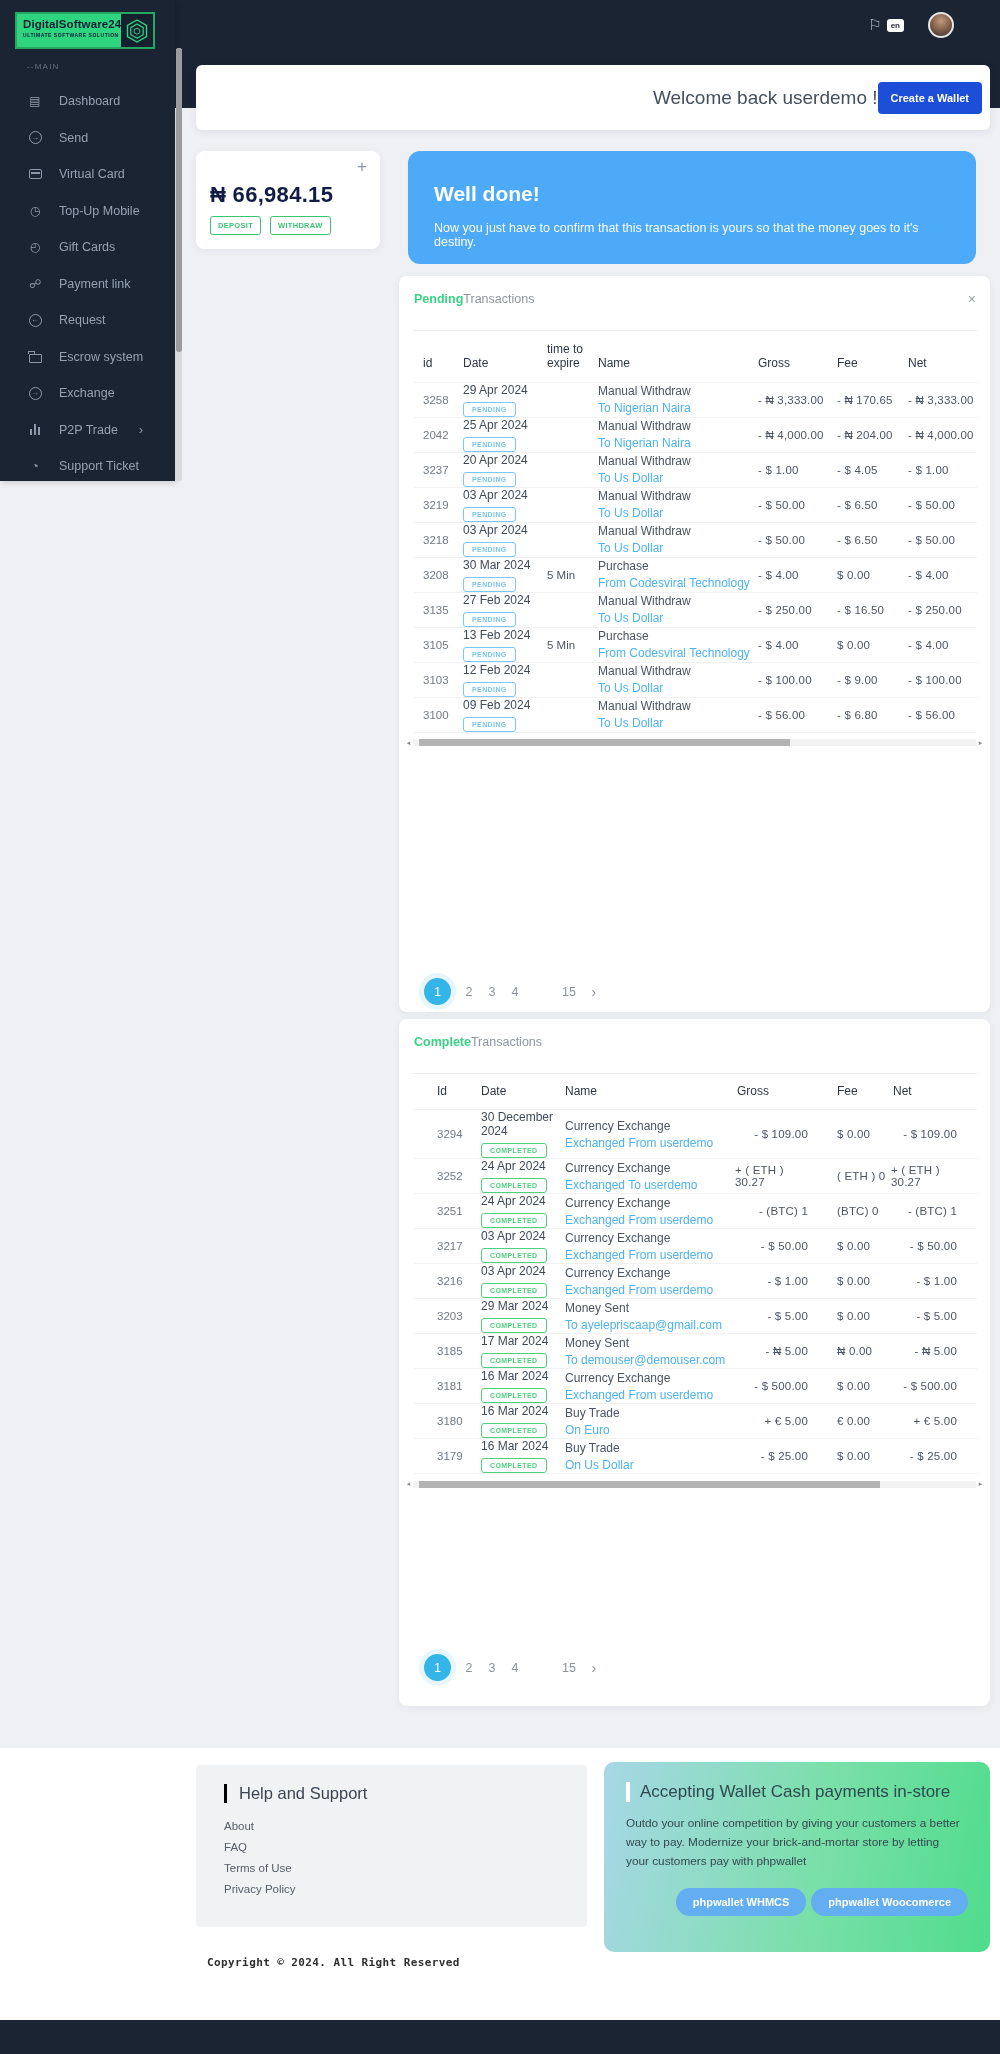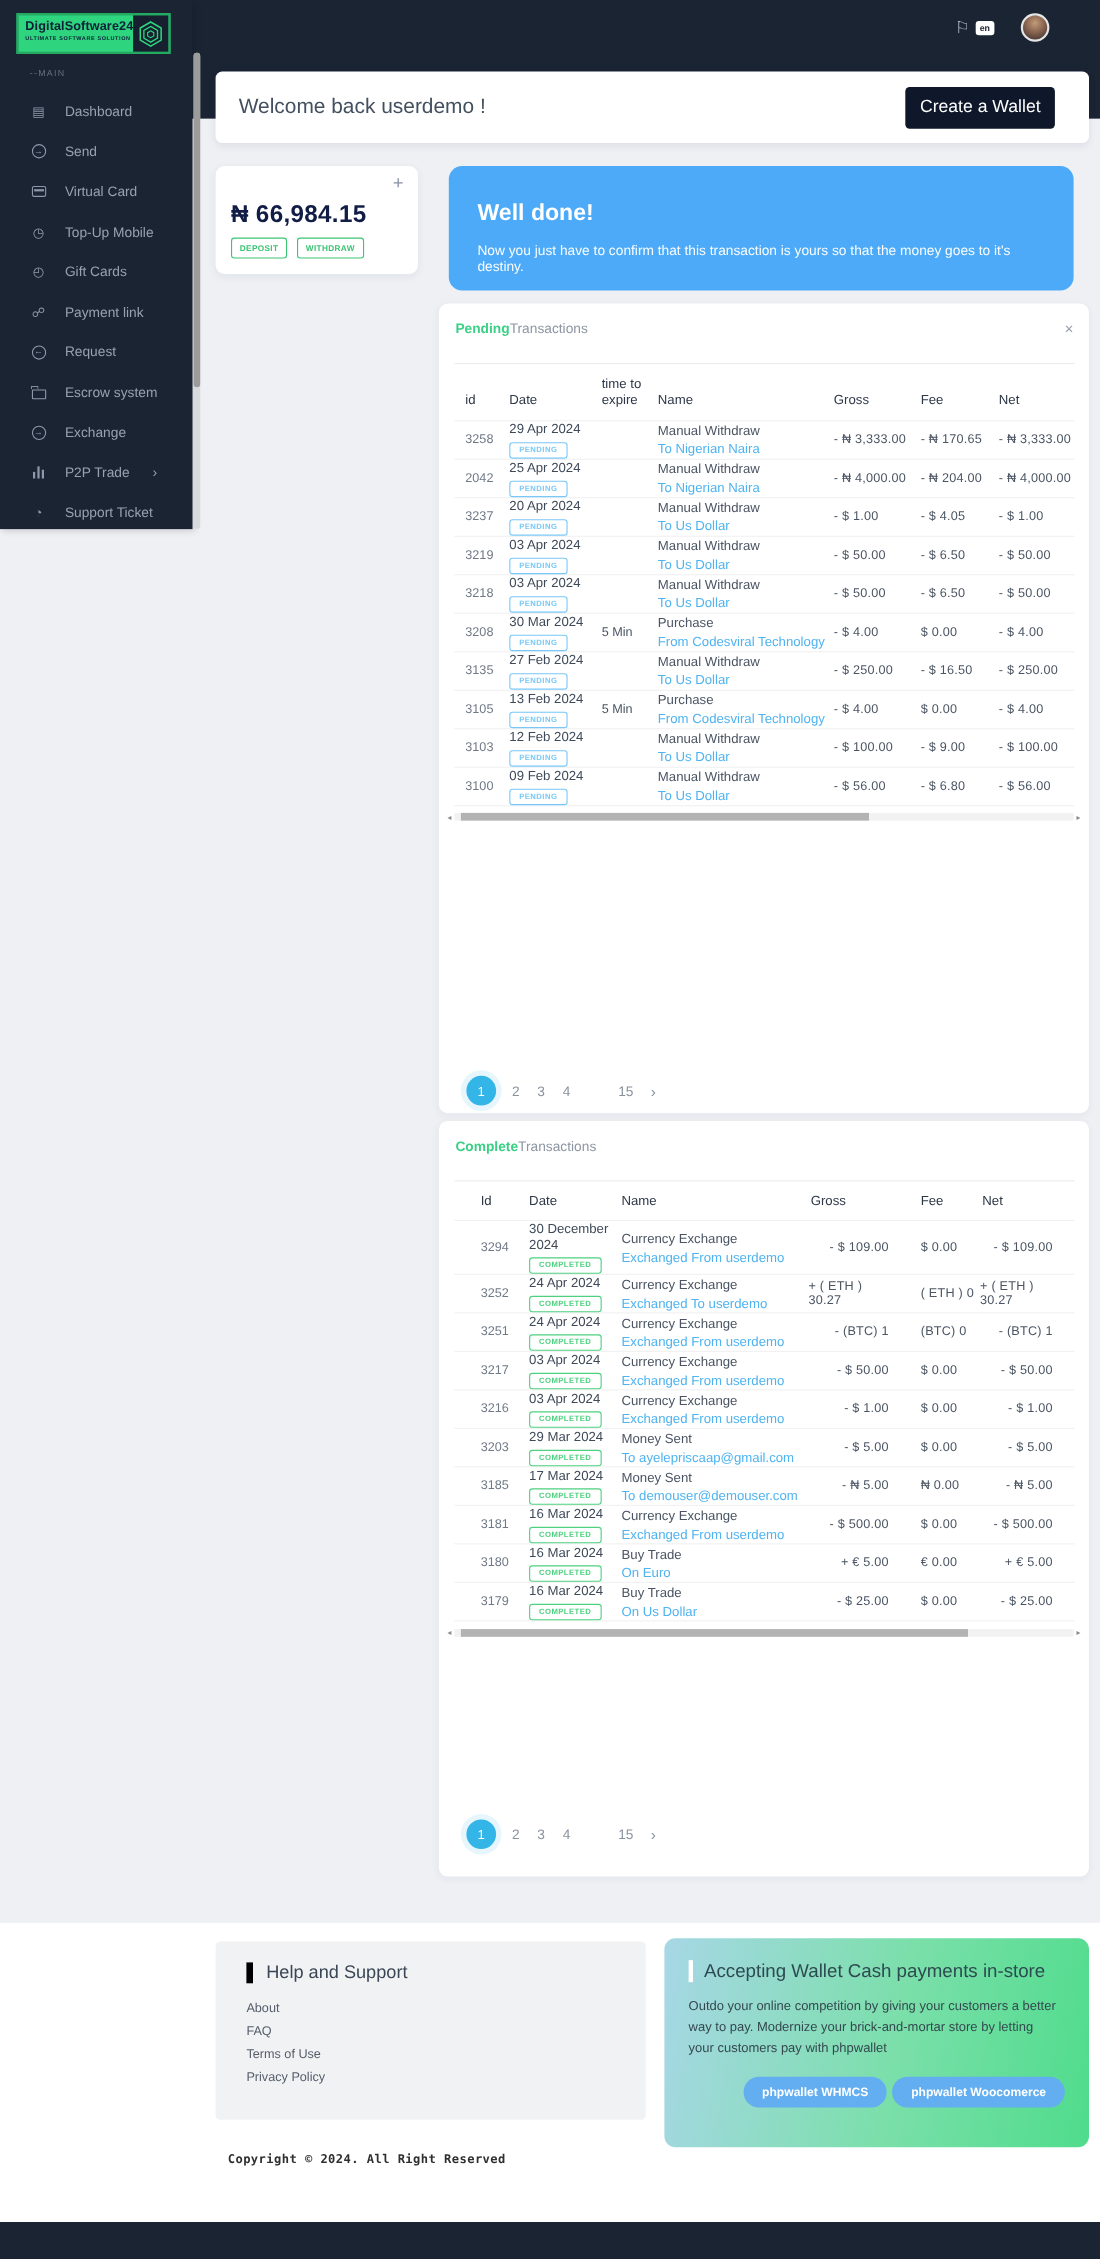--- a/index.html
+++ b/index.html
@@ -36,23 +36,23 @@
   .cardic{width:13px;height:10px;border:1.2px solid currentColor;border-radius:2px;position:relative;display:inline-block}
   .cardic::after{content:"";position:absolute;left:1px;right:1px;top:2px;height:1.5px;background:currentColor}
   .folderic{width:13px;height:9px;border:1.2px solid currentColor;border-radius:1px;position:relative;display:inline-block;margin-top:3px}
   .folderic::before{content:"";position:absolute;left:-1.2px;top:-4px;width:5px;height:2px;border:1.2px solid currentColor;border-bottom:none;border-radius:1px 1px 0 0}
   .barsic{display:inline-flex;align-items:flex-end;gap:1.5px;height:11px}
   .barsic i{width:2.5px;background:currentColor;display:block}
   .barsic i:nth-child(1){height:6px}.barsic i:nth-child(2){height:11px}.barsic i:nth-child(3){height:8px}
 
   
   .welcome-card{position:absolute;left:196px;top:65px;width:794px;height:65px;background:#fff;border-radius:6px;
-    box-shadow:0 2px 8px rgba(20,30,60,.08);display:flex;align-items:center;justify-content:space-between;padding:0 31px 0 21px}
+    box-shadow:0 2px 8px rgba(20,30,60,.08);display:flex;align-items:center;justify-content:flex-end;padding:0 8px 0 21px}
   .welcome-title{font-size:19px;color:#43505f;font-weight:500}
-  .create-wallet{border:none;background:#0f172a;color:#fff;font-size:16px;font-weight:400;padding:10px 13px;border-radius:4px;cursor:pointer;font-family:inherit}
+  .create-wallet{border:none;background:#1d4ed8;color:#fff;font-size:11px;font-weight:700;padding:10px 13px;border-radius:4px;cursor:pointer;font-family:inherit}
 
   
   .balance-card{position:absolute;left:196px;top:151px;width:184px;height:98px;background:#fff;border-radius:8px;box-shadow:0 2px 8px rgba(20,30,60,.06)}
   .balance-plus{position:absolute;right:13px;top:6px;font-size:17px;color:#8a94a6;cursor:pointer}
   .balance-amount{position:absolute;left:14px;top:31px;font-size:22px;font-weight:800;color:#111d45;letter-spacing:.3px}
   .balance-badges{position:absolute;left:14px;top:65px;display:flex;gap:9px}
   .mini-badge{font-size:7.5px;font-weight:700;color:#3cc473;border:1px solid #3cc473;border-radius:3px;padding:4px 7px;letter-spacing:.3px;background:#fff;cursor:pointer}
 
   
   .banner{position:absolute;left:408px;top:151px;width:568px;height:113px;background:#4caaf8;border-radius:12px;color:#fff;padding:31px 26px 0}
@@ -114,21 +114,21 @@
   .pager{position:absolute;display:flex;align-items:center;gap:13px}
   #pager1{left:424px;top:978px}
   #pager2{left:424px;top:1654px}
   .page{min-width:10px;text-align:center;font-size:12.5px;color:#8a929e;cursor:pointer}
   .page.active{width:27px;height:27px;border-radius:50%;background:#33b5e8;color:#fff;display:inline-flex;align-items:center;justify-content:center;font-size:12px;box-shadow:0 0 0 5px rgba(51,181,232,.12)}
   .page-gap{width:16px}
   .next{font-size:14px}
 
   
   .help-card{position:absolute;left:196px;top:1765px;width:391px;height:162px;background:#f1f2f4;border-radius:4px;padding:19px 0 0 28px}
-  .help-title{font-size:16.5px;color:#3a4654;border-left:6px solid #000000;padding-left:12px;font-weight:500}
+  .help-title{font-size:16.5px;color:#3a4654;border-left:3px solid #000000;padding-left:12px;font-weight:500}
   .help-links{margin-top:17px;display:flex;flex-direction:column;gap:9px;list-style:none}
   .help-link{font-size:11.5px;color:#555e6b;cursor:pointer}
   .accept-card{position:absolute;left:604px;top:1762px;width:386px;height:190px;border-radius:10px;
     background:linear-gradient(100deg,#a7d7e6 0%,#7adfa9 55%,#4fdc8c 100%);padding:20px 22px 0 22px}
   .accept-title{font-size:17px;color:#2d4a50;border-left:4px solid #fff;padding-left:10px;font-weight:500;white-space:nowrap}
   .accept-body{font-size:11.8px;color:#34494f;margin-top:12px;line-height:1.6;width:336px}
   .accept-buttons{display:flex;justify-content:flex-end;gap:5px;margin-top:17px}
   .pill{background:#62aef0;color:#fff;font-size:11px;font-weight:600;padding:8px 17px;border-radius:16px;cursor:pointer}
   .copyright{position:absolute;left:207px;top:1956px;font-family:"DejaVu Sans Mono","Liberation Mono",monospace;font-size:11px;font-weight:700;color:#2f2f2f;letter-spacing:.4px}
 </style>

